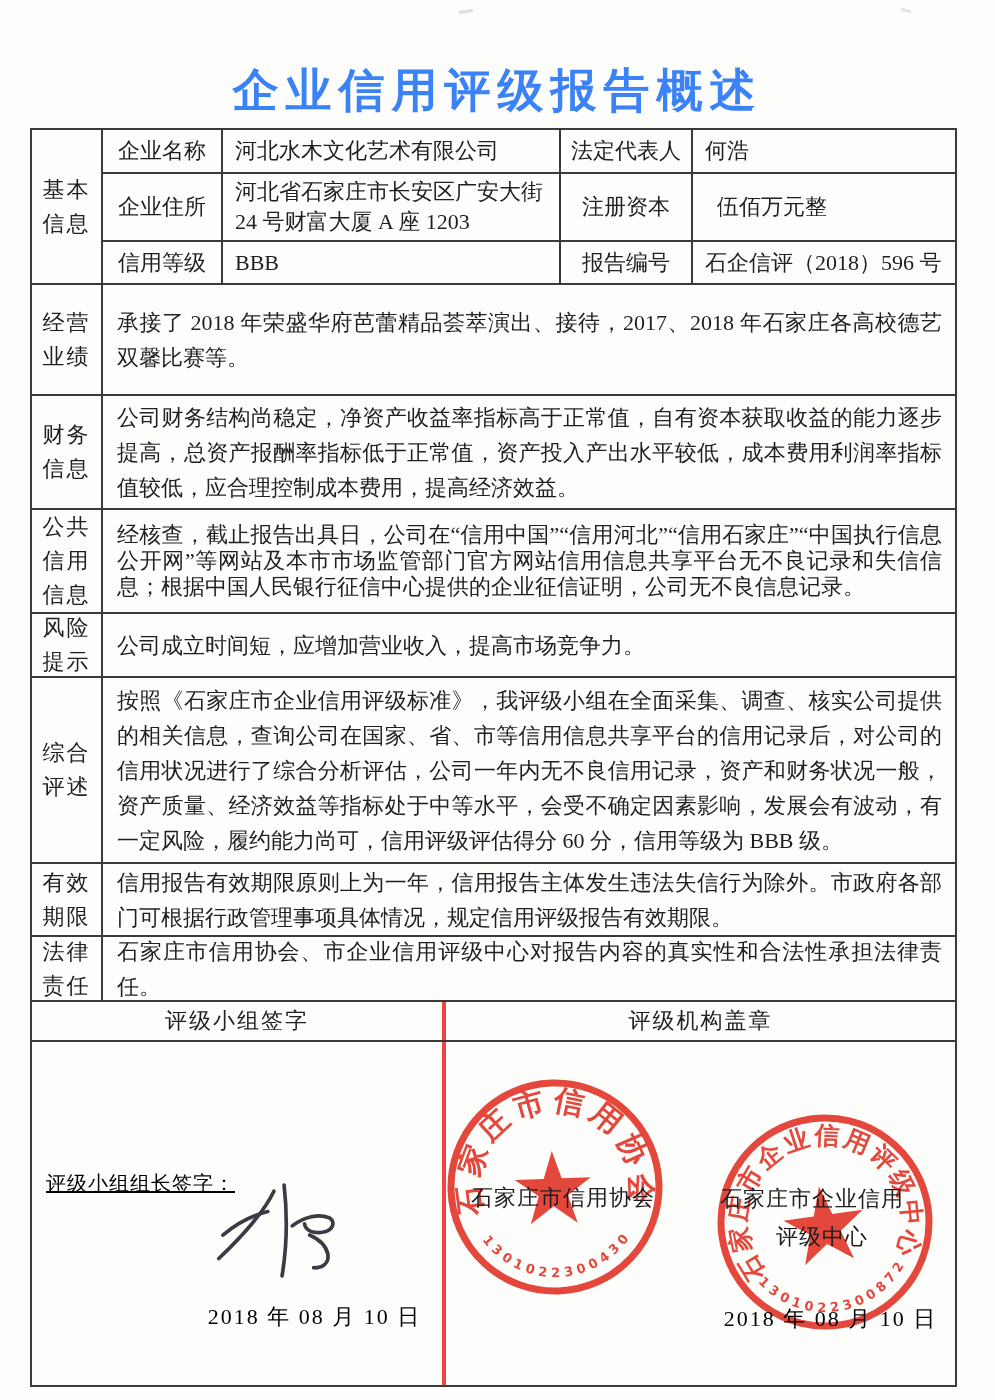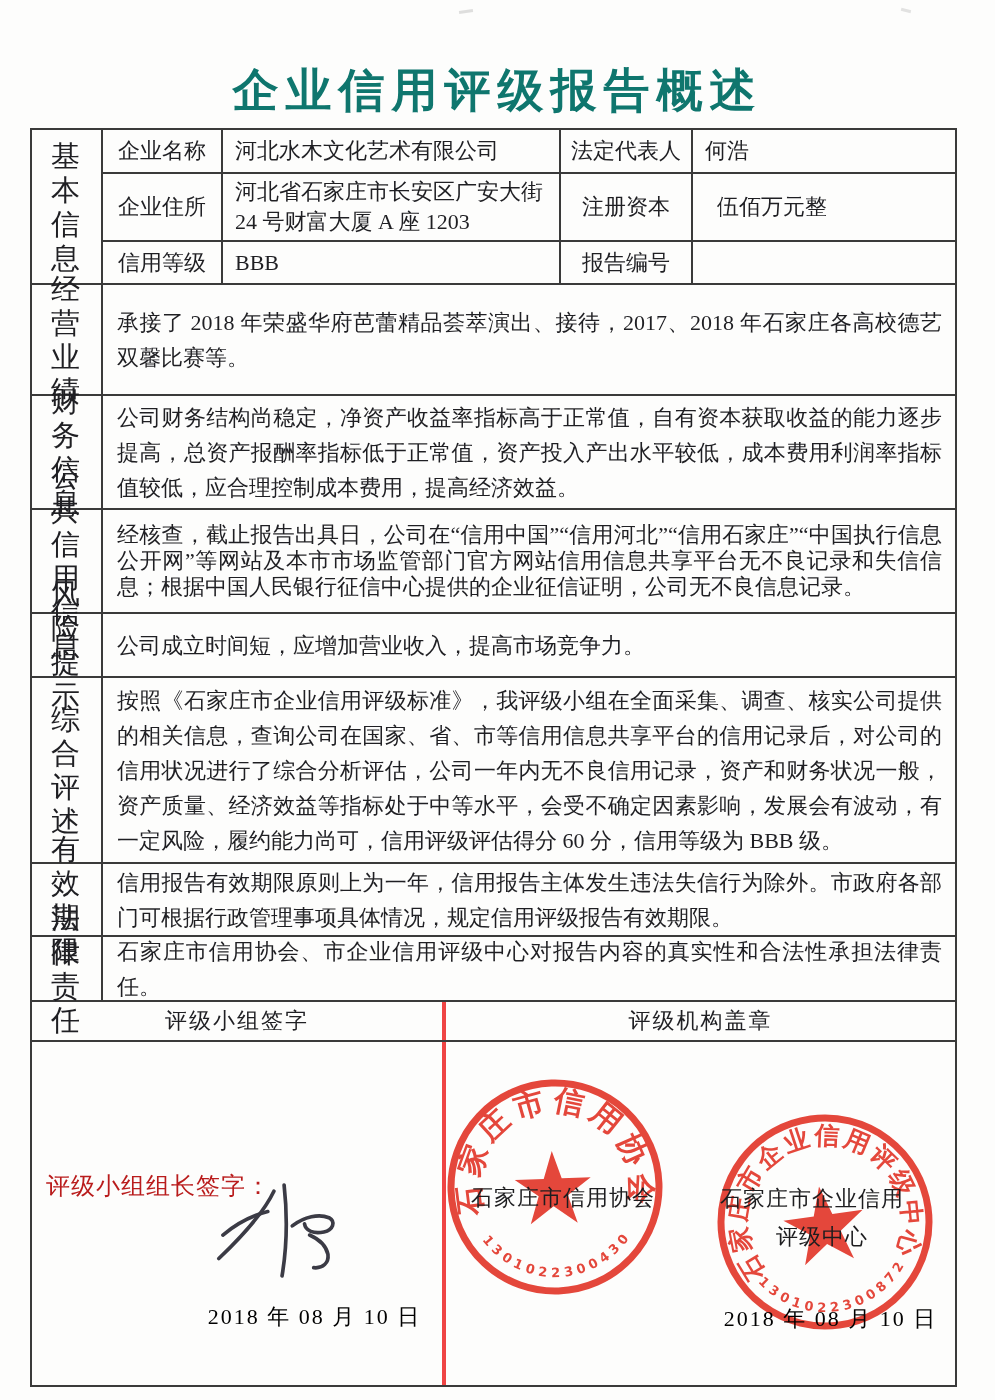--- a/index.html
+++ b/index.html
@@ -5,37 +5,37 @@
   * { margin:0; padding:0; box-sizing:border-box; }
   html,body { background:#ffffff; }
   .page {
     position:relative; width:995px; height:1400px; margin:0 auto;
     background:#fdfdfc; overflow:hidden; color:#1f1f23;
     font-family:"Liberation Serif","DejaVu Serif",serif;
   }
   .title {
     position:absolute; left:0; top:60px; width:100%;
     text-align:center; font-size:46px; font-weight:bold;
-    letter-spacing:7px; color:#0f766e;
+    letter-spacing:7px; color:#3b82f6;
   }
   .artifact { position:absolute; background:#b9b9b9; }
   .tbl {
     position:absolute; left:30px; top:128px; width:927px; height:1259px;
     border:2px solid #3a3a3a; background:transparent;
   }
   
   .basic { display:grid; grid-template-columns:71px 120px 338px 132px auto;
            grid-template-rows:44px 68px 41px; width:100%; }
   .cell { border-right:2px solid #3a3a3a; border-bottom:2px solid #3a3a3a;
           display:flex; align-items:center; font-size:22px; }
   .cell.lastcol { border-right:none; }
   .cell.lastrow { border-bottom:none; }
   .cell.group { grid-row:1/4; border-bottom:none; justify-content:center; }
   .glabel { width:48px; line-height:34px; letter-spacing:2px; word-break:break-all;
-            text-align:center; font-size:29px; }
+            font-size:22px; }
   .flabel { justify-content:center; text-align:center; }
   .fvalue { padding-left:12px; line-height:30px; }
   .fvalue.pad2 { padding-left:24px;text-align:center; }
   
   .srow { display:flex; border-top:2px solid #3a3a3a; width:100%; }
   .srow .glab { width:71px; border-right:2px solid #3a3a3a;
                 display:flex; align-items:center; justify-content:center; }
   .srow .cont { flex:1; display:flex; align-items:center;
                 padding:4px 13px 4px 14px; }
   .srow .cont span { font-size:22px; line-height:35px; text-align:justify;
@@ -44,22 +44,22 @@
   .h186{height:186px} .h73{height:73px} .h65{height:65px}
   .h104 .cont span { line-height:26px; }
   
   .frow { display:flex; border-top:2px solid #3a3a3a; width:100%; }
   .fh { height:40px; }
   .fb { height:345px; }
   .fleft { width:414px; border-right:4px solid #ef4444; position:relative; }
   .fright { flex:1; position:relative; }
   .hcell { display:flex; align-items:center; justify-content:center;
            font-size:22px; letter-spacing:2px; }
-  .sign-label { position:absolute; left:14px; top:128px; font-size:24px;
-                letter-spacing:1px; color:#b91c1c; }
+  .sign-label { position:absolute; left:14px; top:128px; font-size:20px;
+                letter-spacing:1px; color:#000000;text-decoration:underline; }
   .sig { position:absolute; left:178px; top:140px; }
   .datebox { position:absolute; font-size:22px; text-align:center;
              letter-spacing:2px; color:#000000; white-space:nowrap; }
   .date-left { left:170px; top:260px; width:225px; }
   .date-right { left:272px; top:262px; width:225px; }
   .stamp { position:absolute; opacity:.92; }
   .stamp-a { left:-6px; top:30px; }
   .stamp-b { left:264px; top:65px; }
   .ovl { position:absolute; font-size:22px; text-align:center; color:#1d1d1f;
          letter-spacing:1px; white-space:nowrap; }
@@ -94,20 +94,21 @@
           <span style="display:block">河北省石家庄市长安区广安大街</span>
           <span style="display:block">24 号财富大厦 A 座 1203</span>
         </span>
       </div>
       <div class="cell flabel">注册资本</div>
       <div class="cell fvalue pad2 lastcol">伍佰万元整</div>
 
       <div class="cell flabel lastrow">信用等级</div>
       <div class="cell fvalue lastrow">BBB</div>
       <div class="cell flabel lastrow">报告编号</div>
+      <div class="cell fvalue lastcol lastrow">石企信评（2018）596 号</div>
     </div>
 
     <div class="srow h111">
       <div class="glab">
           <span class="glabel">经营业绩</span>
         </div>
       <div class="cont">
           <span>承接了 2018 年荣盛华府芭蕾精品荟萃演出、接待，2017、2018 年石家庄各高校德艺双馨比赛等。</span>
         </div>
     </div>

